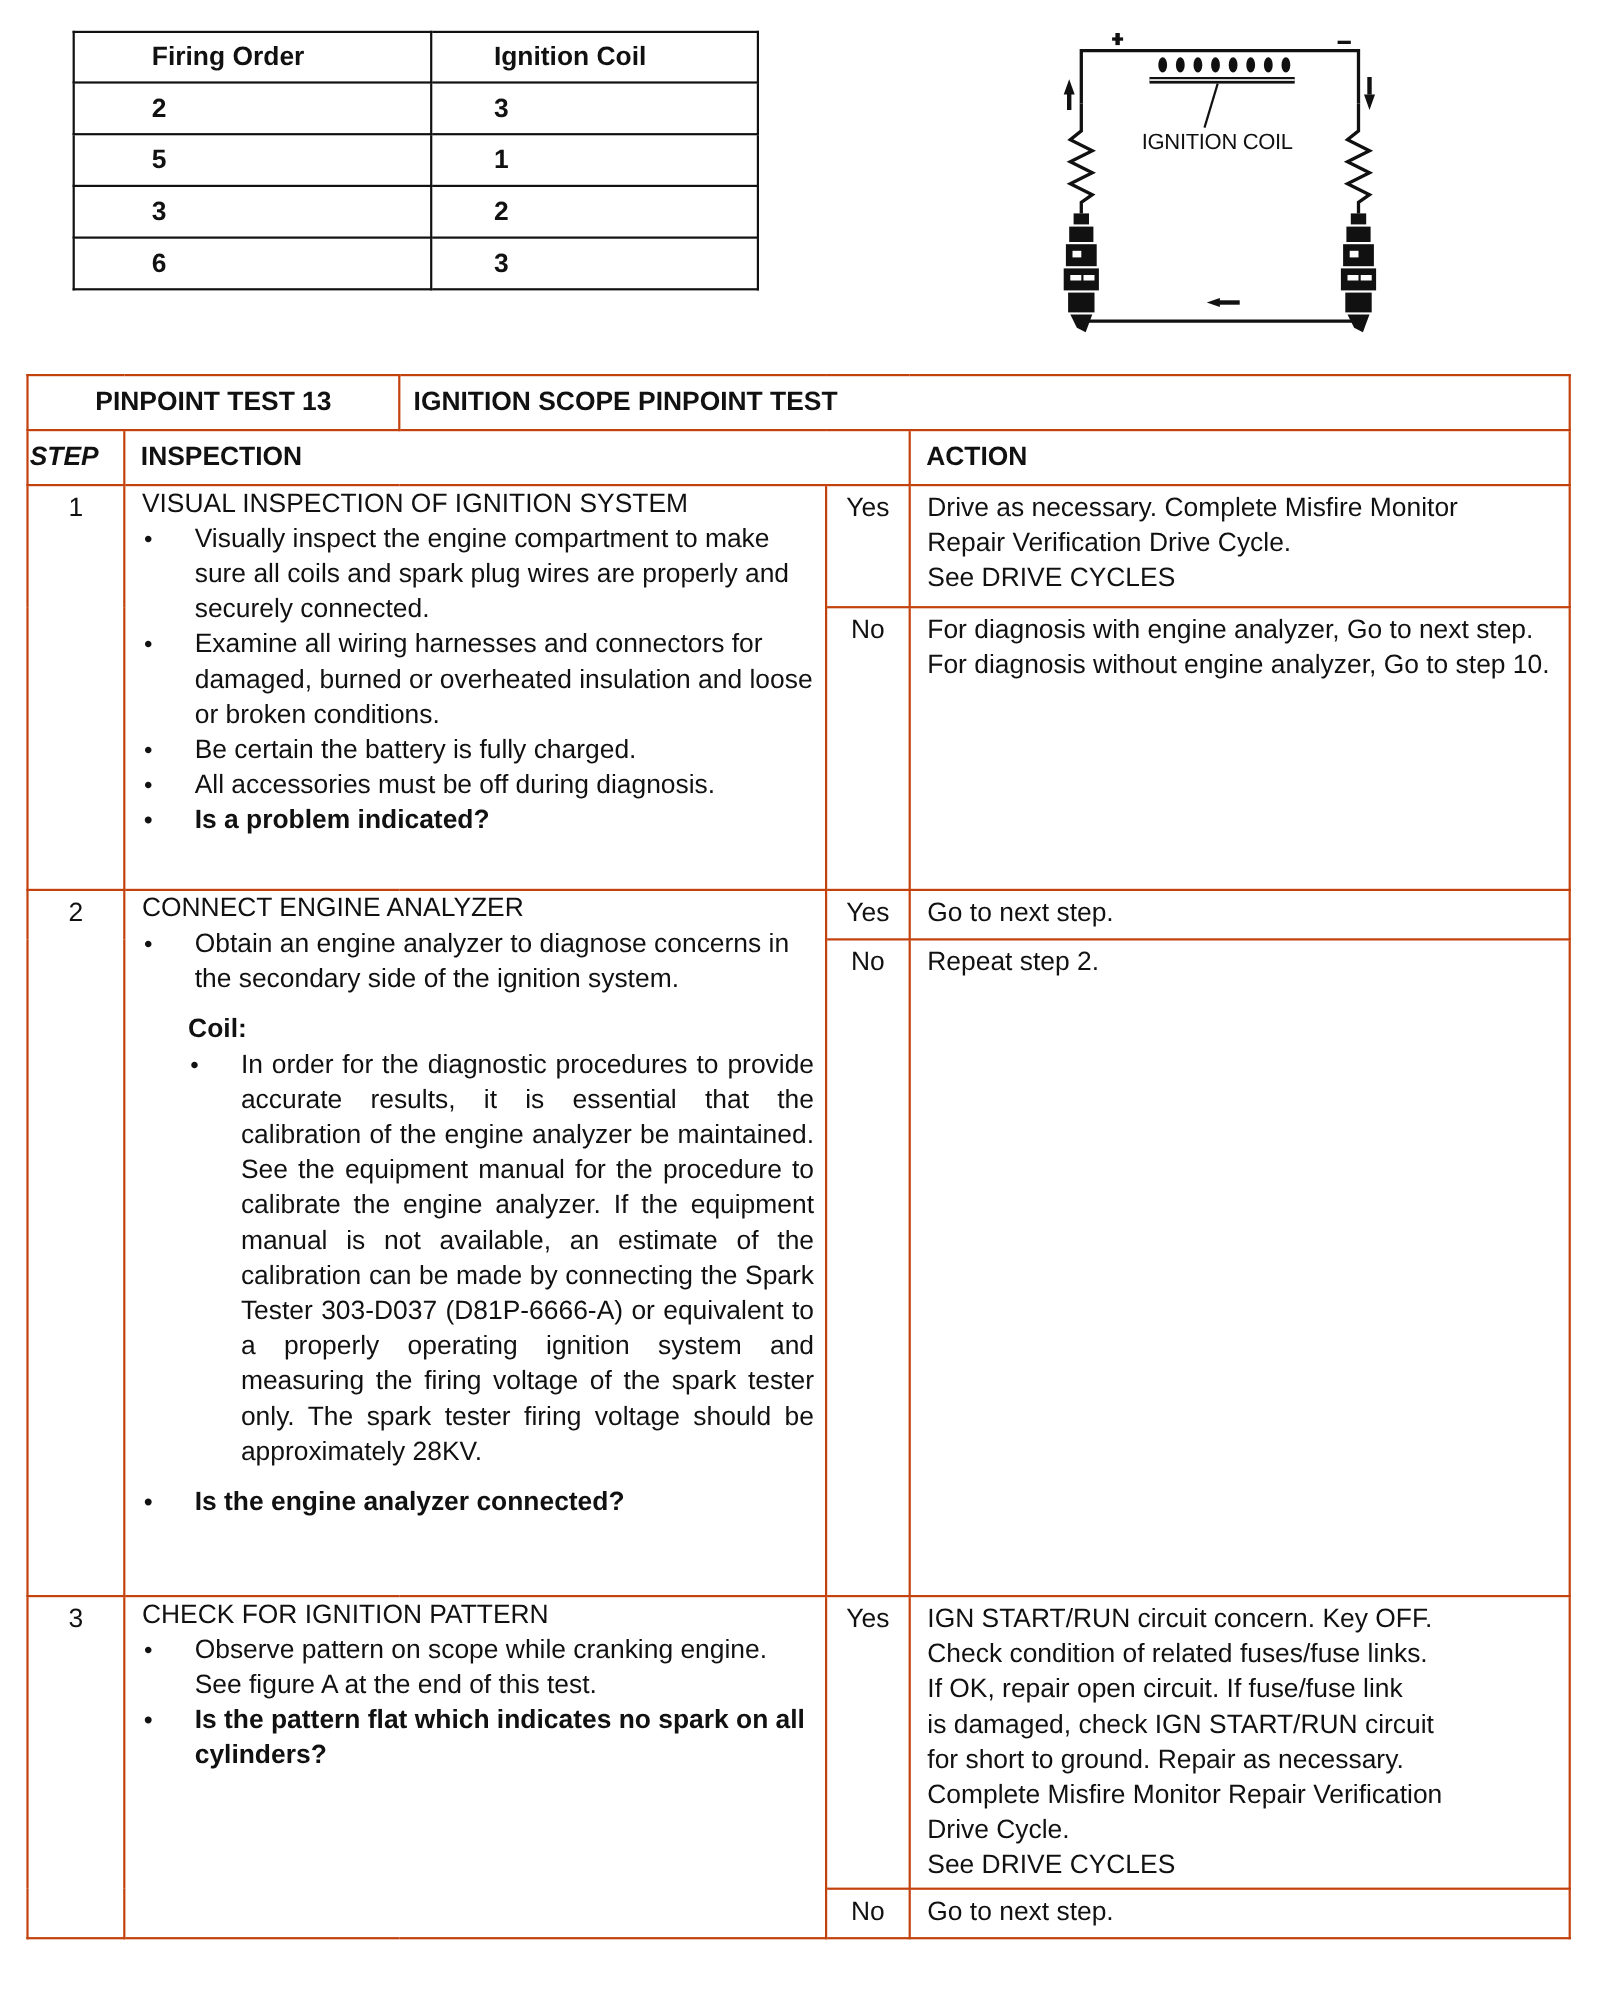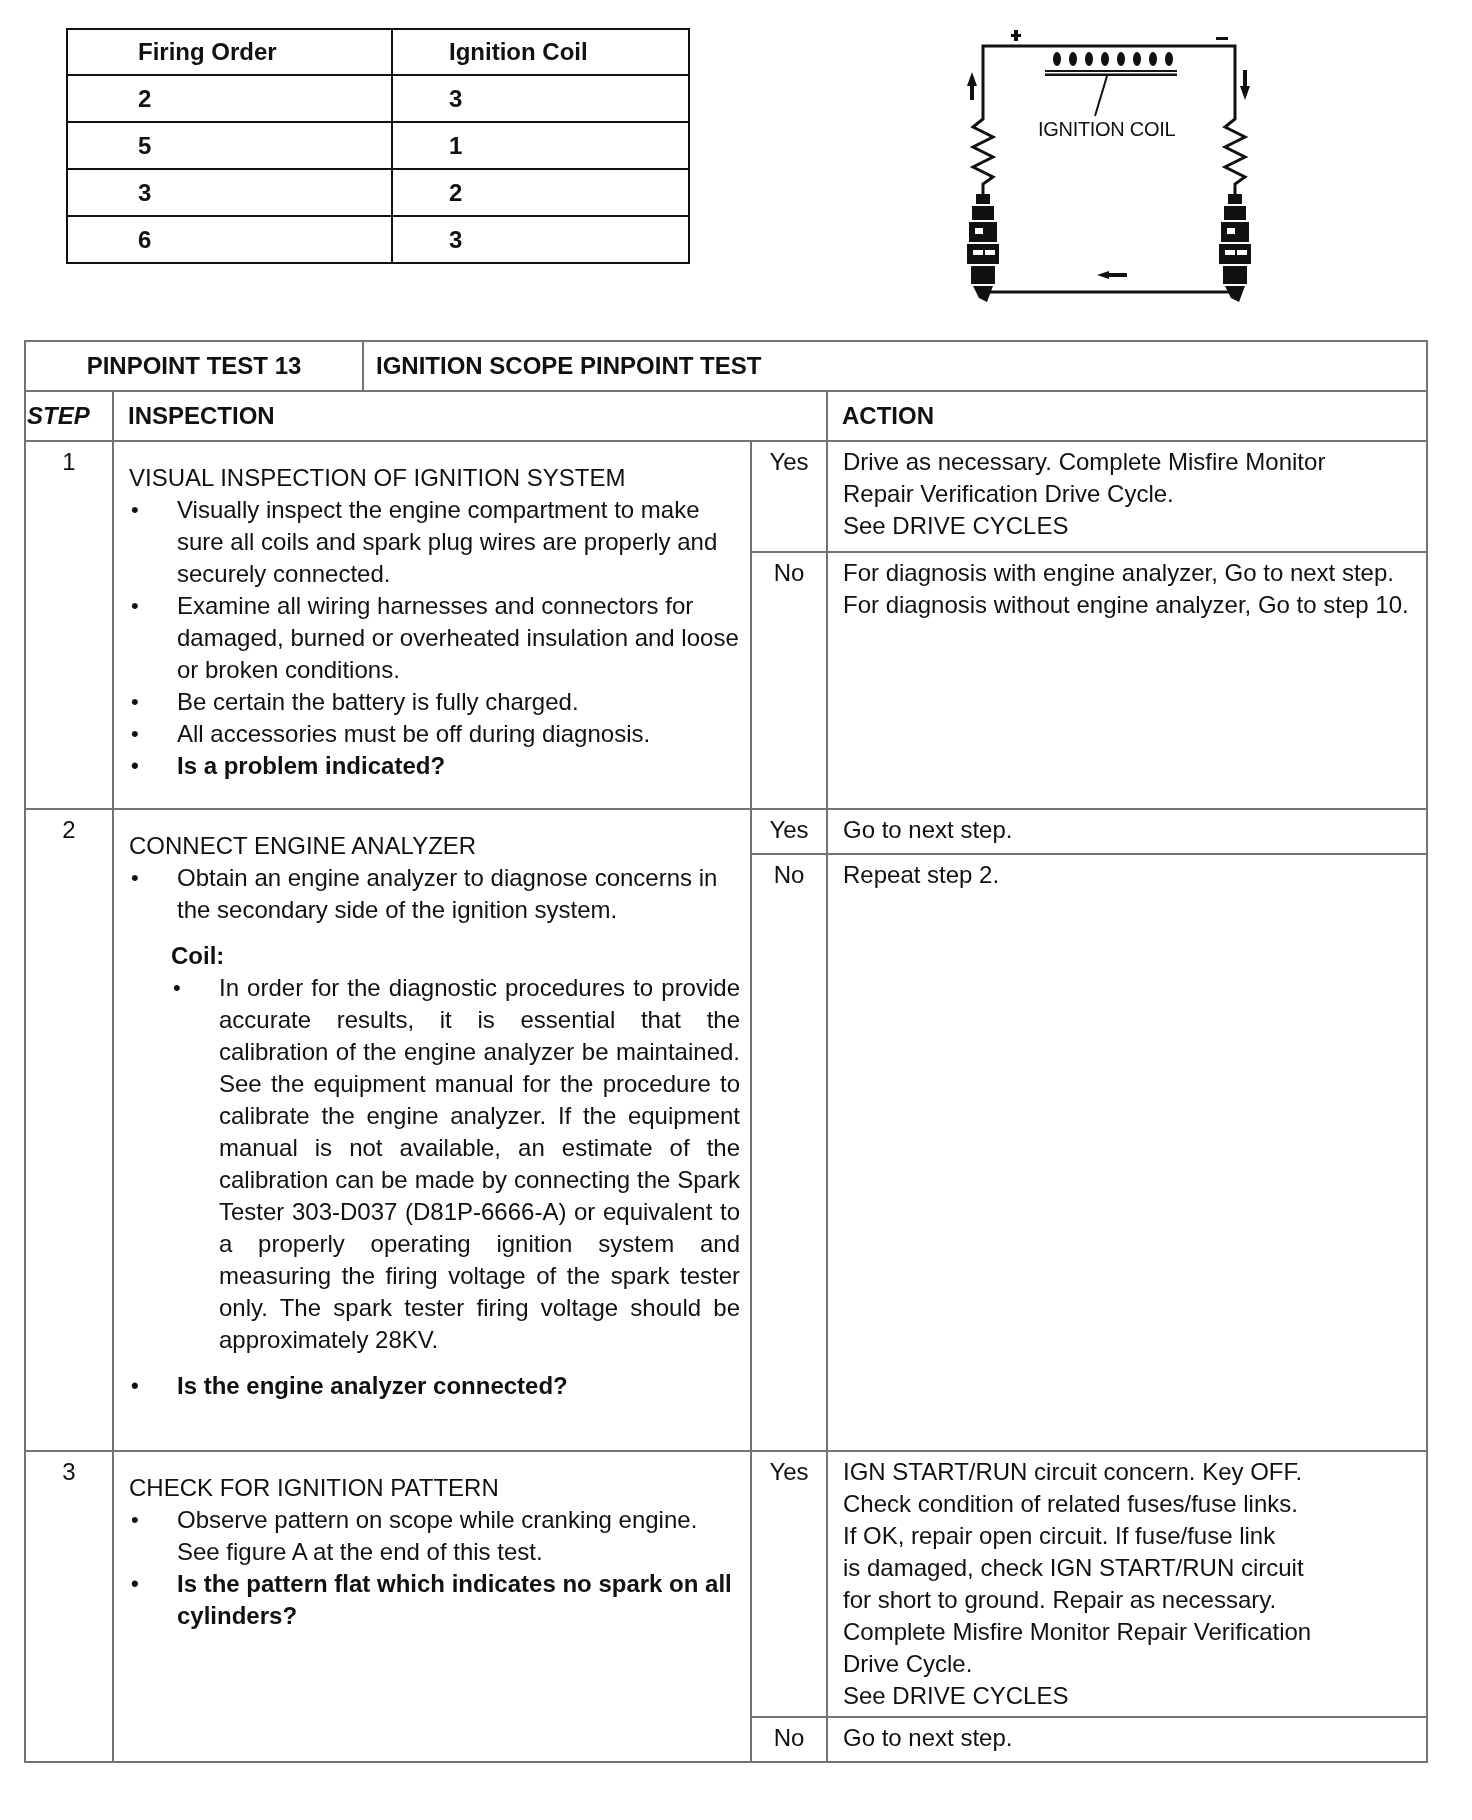--- a/index.html
+++ b/index.html
@@ -26,26 +26,26 @@
   .diagram-label {
     position: absolute; left: 1038px; top: 118px; font-size: 20px; letter-spacing: -0.3px;
   }
 
   .pinpoint {
     position: absolute; left: 24px; top: 340px; width: 1402px;
     border-collapse: collapse; border: 2.5px solid #111;
     table-layout: fixed;
   }
   .pinpoint td {
-    border: 2px solid #737373; vertical-align: top; font-size: 24px; line-height: 32px;
+    border: 2px solid #c2410c; vertical-align: top; font-size: 24px; line-height: 32px;
   }
   .hdr1 td { height: 46px; font-weight: bold; vertical-align: middle; }
   .hdr2 td { height: 46px; font-weight: bold; vertical-align: middle; }
   .step-num { text-align: center; padding-top: 4px; }
-  .insp { padding: 20px 10px 4px 15px; }
+  .insp { padding: 0 10px 4px 15px; }
   .yn { text-align: center; padding-top: 4px; }
   .act { padding: 4px 10px 4px 15px; }
   .insp-title { display: block; }
   ul.bullets { list-style: none; margin: 0; padding: 0; }
   ul.bullets li { position: relative; padding-left: 48px; }
   ul.bullets li::before {
     content: "\2022"; position: absolute; left: 2px; top: 0; font-size: 22px;
   }
   .bold { font-weight: bold; }
   .note-block { margin: 14px 0 14px 42px; }

